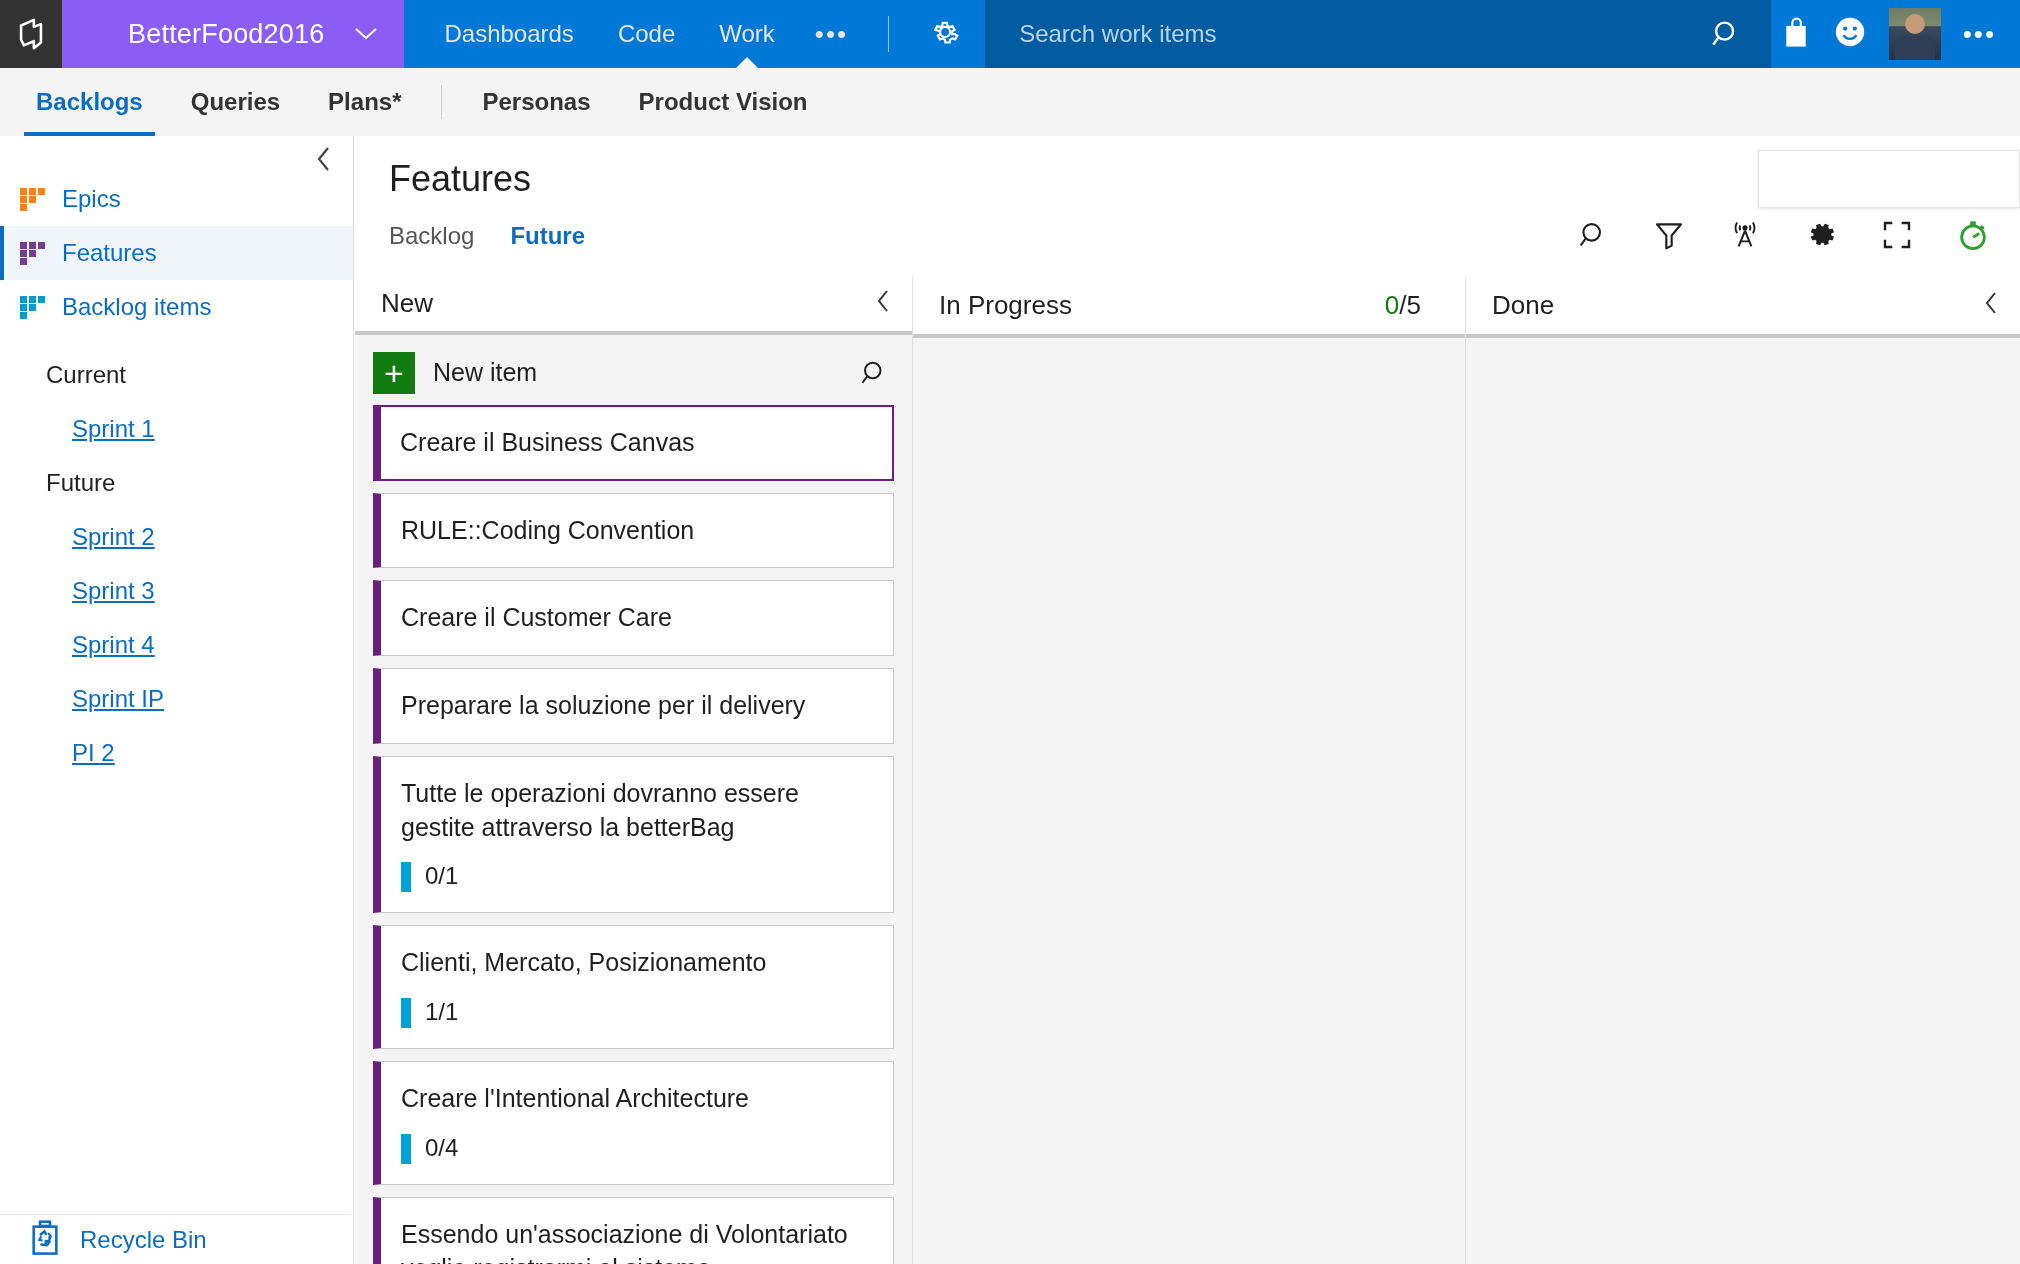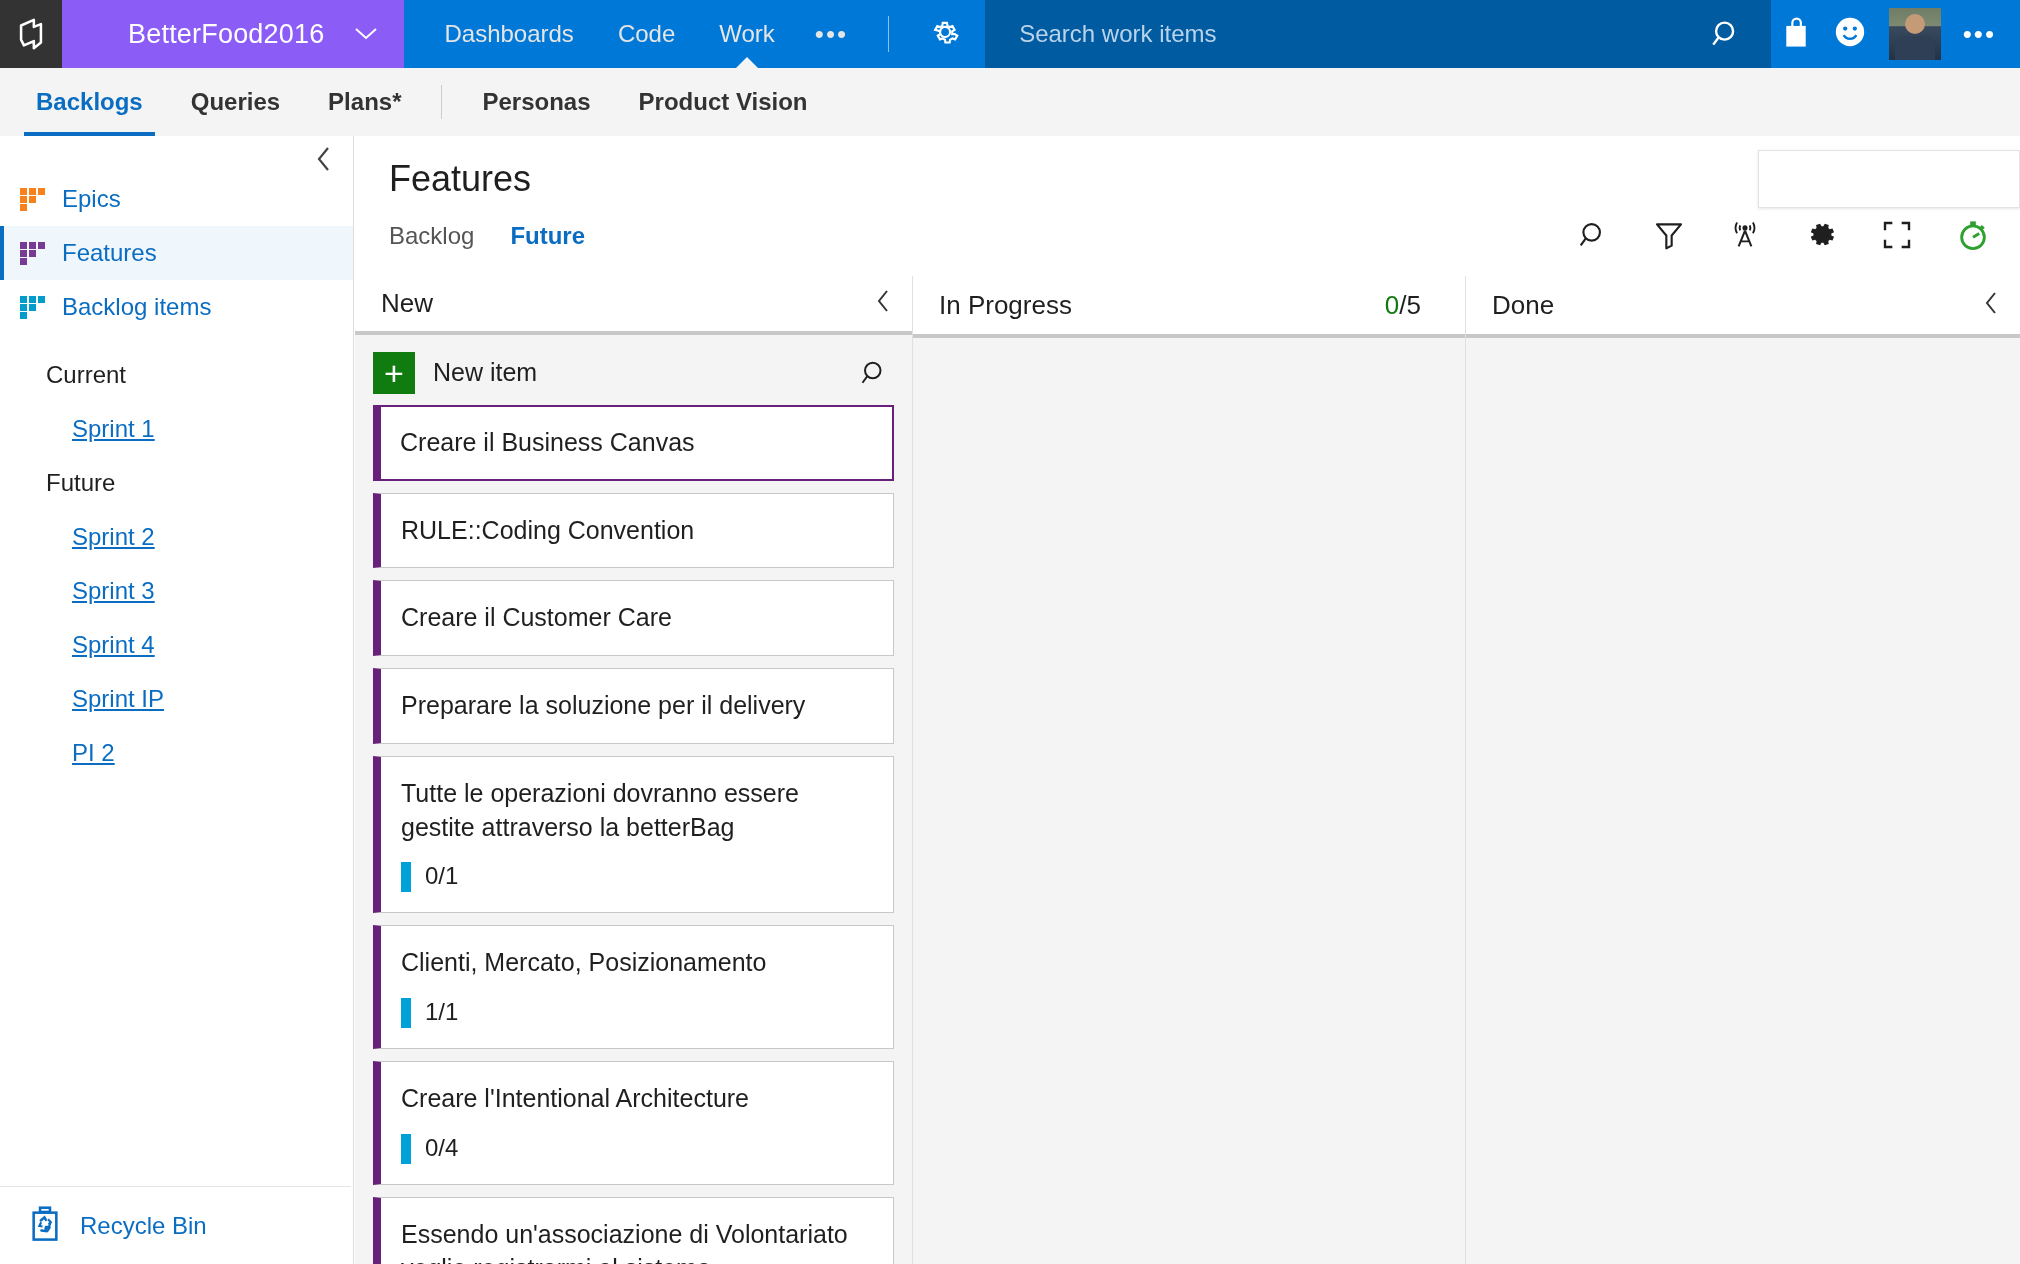--- a/index.html
+++ b/index.html
@@ -149,21 +149,21 @@
   .group-head {
     height: 54px; display: flex; align-items: center;
     padding-left: 46px; font-size: 24px; color: #1f1f1f;
   }
   .sprint-row {
     height: 54px; display: flex; align-items: center;
     padding-left: 72px; font-size: 24px; color: #0a6dc2; text-decoration: underline;
   }
   .recycle {
     position: absolute; bottom: 0; left: 0; right: 2px;
-    height: 78px; border-top: 1px solid #e4e4e4;
+    height: 50px; border-top: 1px solid #e4e4e4;
     display: flex; align-items: center; padding-left: 28px;
     background: #ffffff;
   }
   .recycle-label { color: #0a6dc2; font-size: 24px; margin-left: 18px; }
 
   
   .main {
     position: absolute; top: 136px; left: 355px;
     width: 1665px; height: 1128px;
     background: #ffffff;

